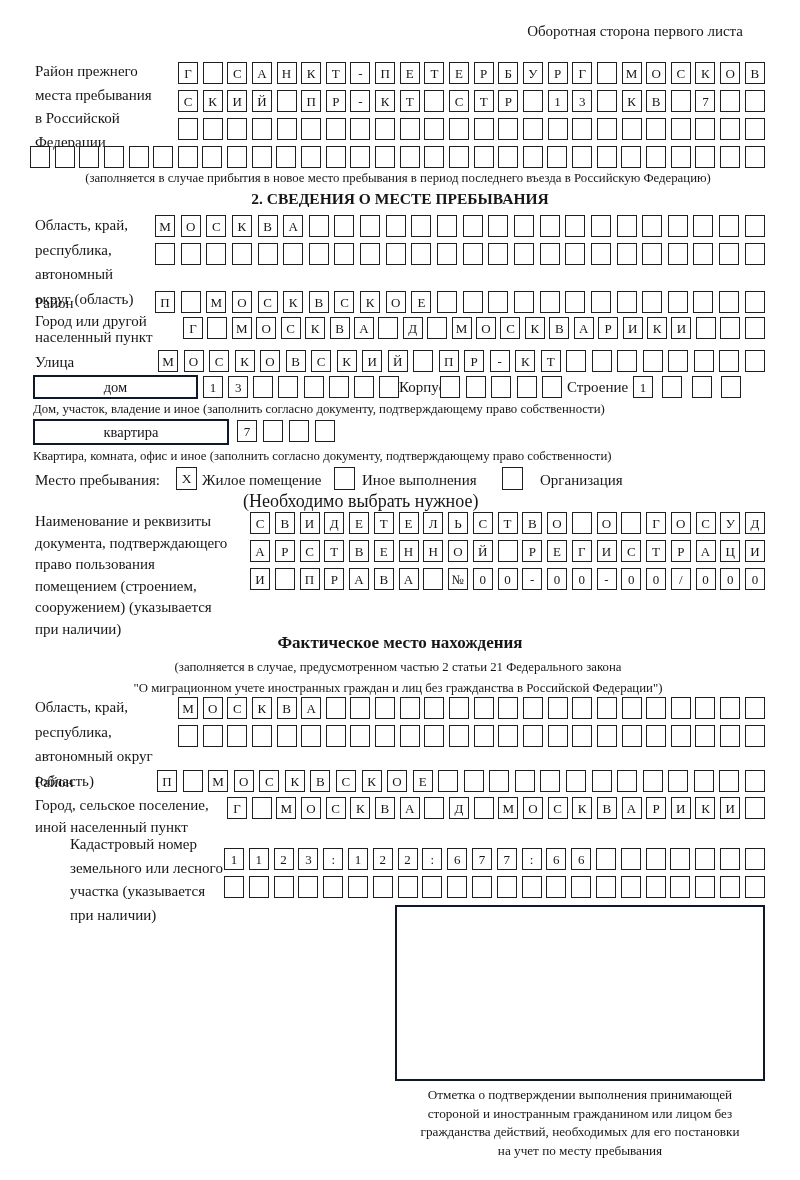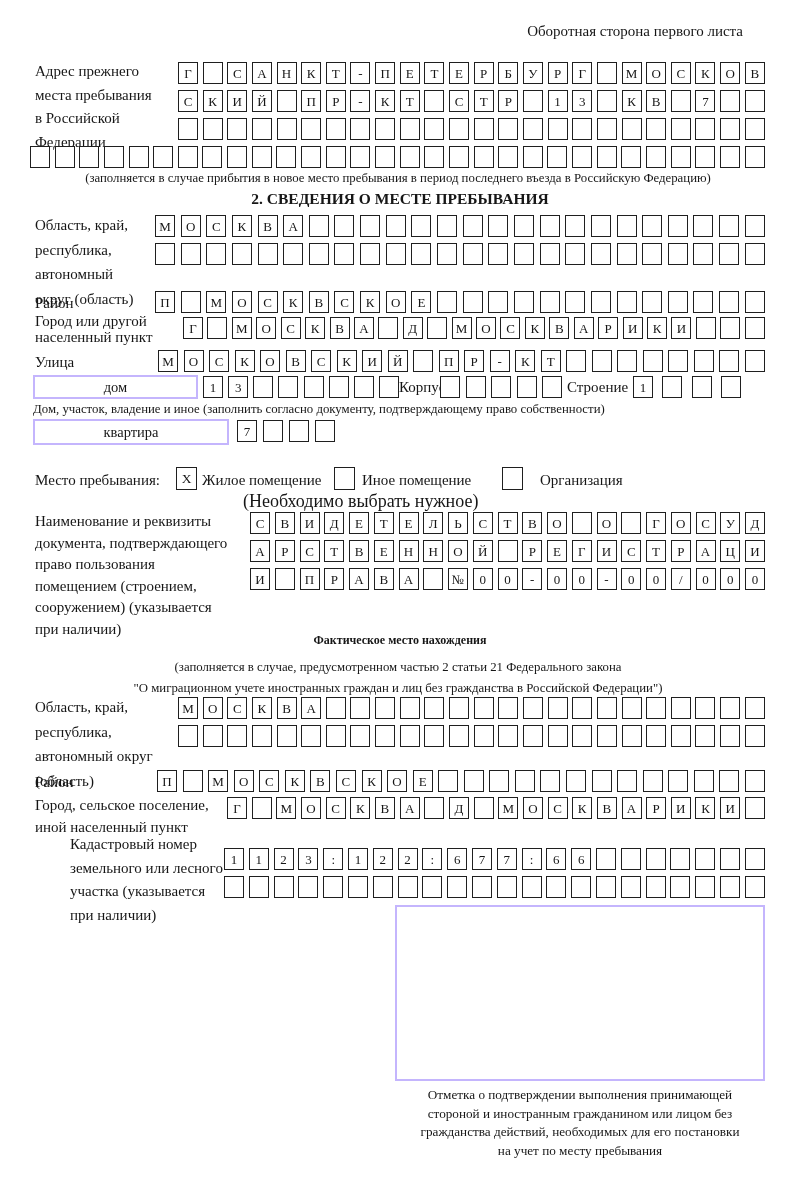--- a/index.html
+++ b/index.html
@@ -10,37 +10,37 @@
   .cellrow{position:absolute;display:flex;justify-content:space-between;}
   .cell{
     width:20px;height:22px;box-sizing:border-box;border:1.7px solid #1f1f1f;
     display:flex;align-items:center;justify-content:center;
     font-size:13px;line-height:1;background:#fff;flex:0 0 20px;
   }
   .lbl{position:absolute;font-size:15px;line-height:24px;white-space:pre-line;}
   .note{position:absolute;font-size:12.8px;line-height:15px;white-space:pre-line;}
   .title{position:absolute;font-weight:bold;text-align:center;white-space:pre-line;}
   .wbox{
-    position:absolute;box-sizing:border-box;border:2px solid #c4b5fd;background:#fff;
+    position:absolute;box-sizing:border-box;border:2px solid #0f172a;background:#fff;
     display:flex;align-items:center;justify-content:center;font-size:14.5px;
   }
   .cb{
     position:absolute;width:21px;height:23px;box-sizing:border-box;border:1.8px solid #1f1f1f;
     display:flex;align-items:center;justify-content:center;font-size:13.5px;background:#fff;
   }
   .center{text-align:center;}
 </style>
 </head>
 <body>
 
 <div class="page">
 
   <div class="lbl" style="top:22px;right:57px;line-height:18px;">Оборотная сторона первого листа</div>
 
-  <div class="lbl" style="left:35px;top:60px;line-height:23.5px;">Адрес прежнего
+  <div class="lbl" style="left:35px;top:60px;line-height:23.5px;">Район прежнего
 места пребывания
 в Российской
 Федерации</div>
   <div class="cellrow" style="left:178px;top:62px;width:587px;">
       <div class="cell">Г</div>
       <div class="cell"></div>
       <div class="cell">С</div>
       <div class="cell">А</div>
       <div class="cell">Н</div>
       <div class="cell">К</div>
@@ -325,26 +325,27 @@
 
   <div class="wbox" style="left:33px;top:419px;width:196px;height:26px;">
     <span>квартира</span>
   </div>
   <div class="cellrow" style="left:237px;top:420px;width:98px;">
       <div class="cell">7</div>
       <div class="cell"></div>
       <div class="cell"></div>
       <div class="cell"></div>
     </div>
+  <div class="note" style="left:33px;top:449px;">Квартира, комната, офис и иное (заполнить согласно документу, подтверждающему право собственности)</div>
 
   <div class="lbl" style="left:35px;top:468px;">Место пребывания:</div>
   <div class="cb" style="left:176px;top:467px;">X</div>
   <div class="lbl" style="left:202px;top:468px;">Жилое помещение</div>
   <div class="cb" style="left:334px;top:467px;"></div>
-  <div class="lbl" style="left:362px;top:468px;">Иное помещение</div>
+  <div class="lbl" style="left:362px;top:468px;">Иное выполнения</div>
   <div class="cb" style="left:502px;top:467px;"></div>
   <div class="lbl" style="left:540px;top:468px;">Организация</div>
   <div class="note" style="left:243px;top:494px;font-size:18px;">(Необходимо выбрать нужное)</div>
 
   <div class="lbl" style="left:35px;top:511px;line-height:21.5px;">Наименование и реквизиты
 документа, подтверждающего
 право пользования
 помещением (строением,
 сооружением) (указывается
 при наличии)</div>
@@ -411,21 +412,21 @@
       <div class="cell">0</div>
       <div class="cell">-</div>
       <div class="cell">0</div>
       <div class="cell">0</div>
       <div class="cell">/</div>
       <div class="cell">0</div>
       <div class="cell">0</div>
       <div class="cell">0</div>
     </div>
 
-  <div class="title" style="left:0;top:633px;width:800px;font-size:12px;">Фактическое место нахождения</div>
+  <div class="title" style="left:0;top:633px;width:800px;font-size:17px;">Фактическое место нахождения</div>
   <div class="note center" style="left:0;top:657px;width:796px;line-height:20.5px;">(заполняется в случае, предусмотренном частью 2 статьи 21 Федерального закона
 "О миграционном учете иностранных граждан и лиц без гражданства в Российской Федерации")</div>
 
   <div class="lbl" style="left:35px;top:695px;line-height:24.5px;">Область, край,
 республика,
 автономный округ
 (область)</div>
   <div class="cellrow" style="left:178px;top:697px;width:587px;">
       <div class="cell">М</div>
       <div class="cell">О</div>

